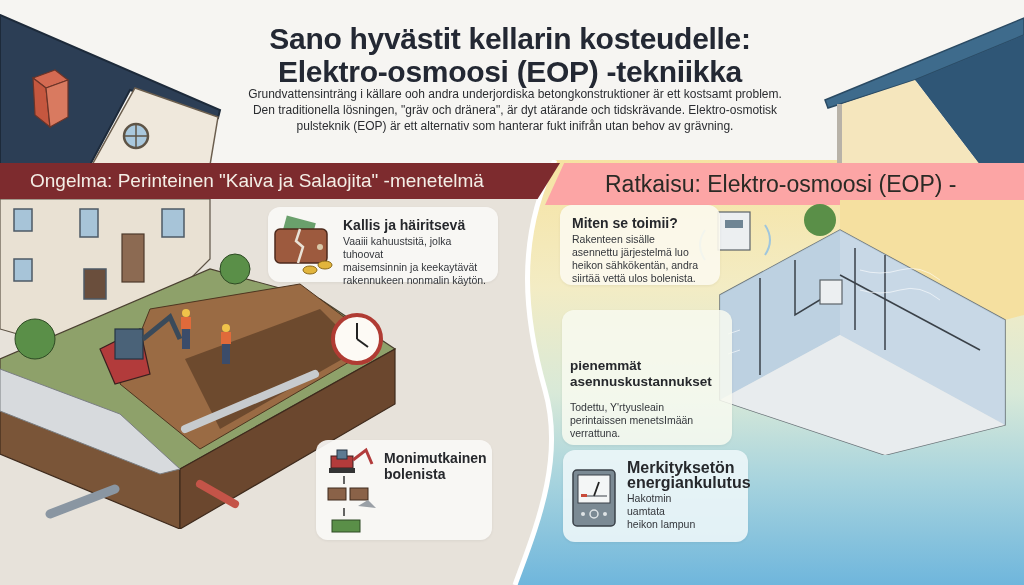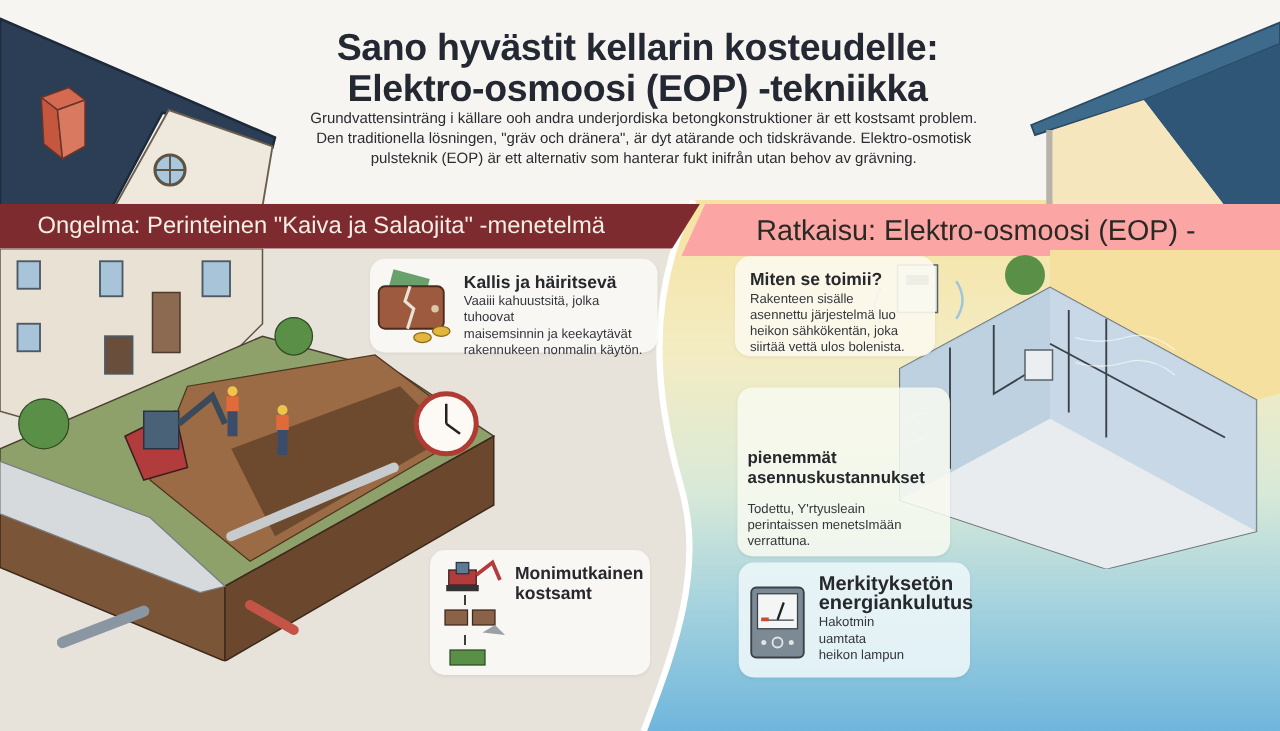--- a/index.html
+++ b/index.html
@@ -49,21 +49,20 @@
     background: #fca5a5;
     clip-path: polygon(4% 0, 100% 0, 100% 100%, 0 100%);
     color: #2a2a25; font-size: 23px; line-height: 42px; padding-left: 60px;
   }
 
   
   .card {
     position: absolute; border-radius: 12px;
     background: rgba(250, 249, 246, 0.92);
     box-shadow: 0 1px 3px rgba(0,0,0,0.06);
-    margin-left: 28px;
   }
   .card-title { font-weight: bold; color: #26282c; }
   .card-body { color: #33363b; }
 
   .card-costly { left: 268px; top: 207px; width: 230px; height: 75px; }
   .card-costly .card-title { position: absolute; left: 75px; top: 10px; font-size: 14px; }
   .card-costly .card-body { position: absolute; left: 75px; top: 28px; width: 150px; font-size: 10.5px; line-height: 13px; }
 
   .card-complex { left: 316px; top: 440px; width: 176px; height: 100px; padding-left: 32px; }
   .card-complex .card-title { position: absolute; left: 68px; top: 10px; font-size: 14px; line-height: 16px; width: 105px; }
@@ -203,21 +202,21 @@
       <rect x="3" y="22" width="26" height="5" fill="#333"></rect>
       <line x1="18" y1="30" x2="18" y2="38" stroke="#333" stroke-width="1.5"></line>
       <rect x="2" y="42" width="18" height="12" fill="#8a6248" stroke="#3e2a1c" stroke-width="1"></rect>
       <rect x="24" y="42" width="18" height="12" fill="#8a6248" stroke="#3e2a1c" stroke-width="1"></rect>
       <polygon points="32,60 42,54 50,62" fill="#9aa0a6"></polygon>
       <line x1="18" y1="62" x2="18" y2="70" stroke="#333" stroke-width="1.5"></line>
       <rect x="6" y="74" width="28" height="12" fill="#5a8f48" stroke="#2e4a24" stroke-width="1"></rect>
     </svg>
     <div class="card-title">
       <div>Monimutkainen</div>
-      <div>kostsamt</div>
+      <div>bolenista</div>
     </div>
   </div>
 
   <svg class="illus" style="left:680px;top:200px;width:344px;height:255px" viewBox="0 0 344 255">
     <polygon points="160,0 344,0 344,115 325,120 160,30" fill="#f5e0a0"></polygon>
     <circle cx="140" cy="20" r="16" fill="#5a8f48"></circle>
     <polygon points="40,95 160,30 325,120 325,225 205,255 40,200" fill="#d9dfe3" stroke="#6a7378" stroke-width="1.5"></polygon>
     <polygon points="40,95 160,30 160,135 40,200" fill="#b9cfe0" opacity="0.9"></polygon>
     <polygon points="160,30 325,120 325,225 160,135" fill="#c4d7e6" opacity="0.85"></polygon>
     <polygon points="40,200 160,135 325,225 205,255" fill="#e8ecee"></polygon>
@@ -241,21 +240,21 @@
     <rect x="140" y="80" width="22" height="24" fill="#eceff1" stroke="#5a6268" stroke-width="1.2"></rect>
     <path d="M 25 30 q -10 15 0 30" stroke="#9fc6dd" stroke-width="2" fill="none"></path>
     <path d="M 85 25 q 10 15 0 30" stroke="#9fc6dd" stroke-width="2" fill="none"></path>
   </svg>
 
   <div class="card card-how">
     <div class="card-title">Miten se toimii?</div>
     <div class="card-body">
       <div>Rakenteen sisälle</div>
       <div>asennettu järjestelmä luo</div>
-      <div>heikon sähkökentän, joka</div>
+      <div>heikon sähkökentän, andra</div>
       <div>siirtää vettä ulos bolenista.</div>
     </div>
   </div>
 
   <div class="card card-cost">
     <div class="card-title">
       <div>pienemmät</div>
       <div>asennuskustannukset</div>
     </div>
     <div class="card-body">

